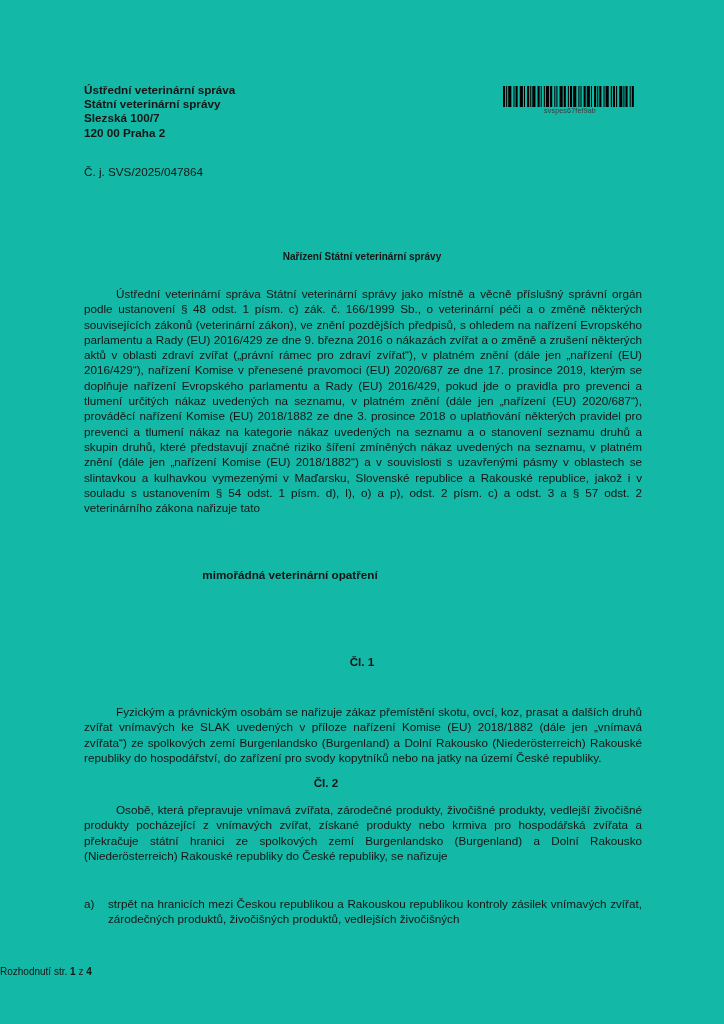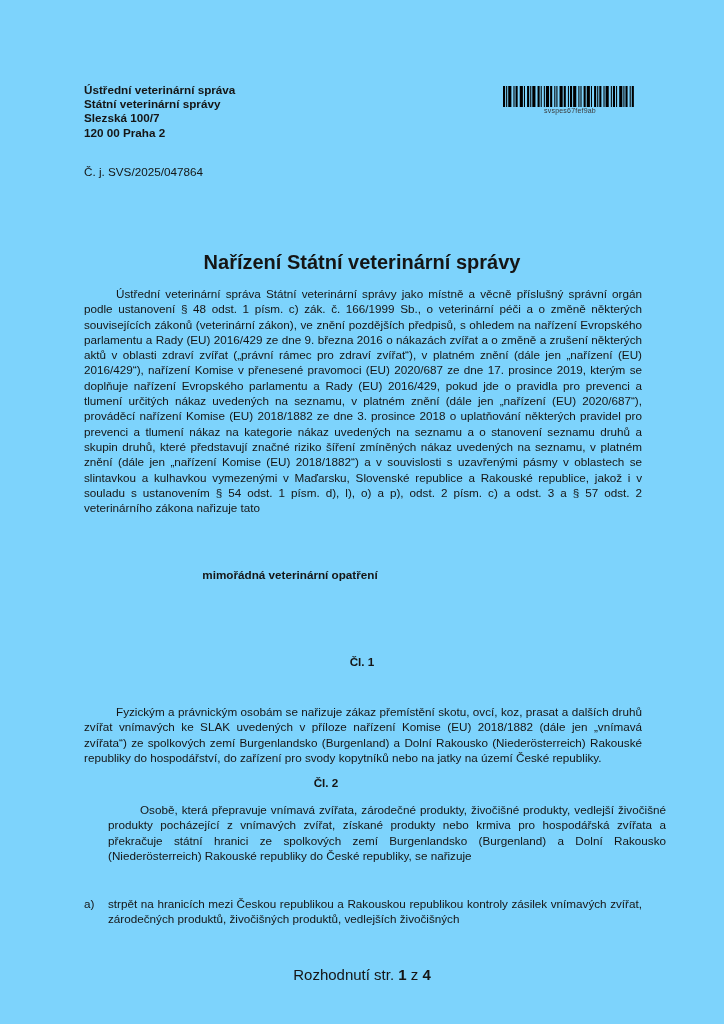--- a/index.html
+++ b/index.html
@@ -1,52 +1,52 @@
 <!DOCTYPE html>
 <html lang="cs"><head>
 <meta charset="utf-8">
 <style>
   html, body { margin: 0; padding: 0; background: #ffffff; }
   .page {
     position: relative;
     width: 724px;
     height: 1024px;
-    background: #7dd3fc;
+    background: #14b8a6;
     color: #151515;
     font-family: "Liberation Sans", "DejaVu Sans", sans-serif;
     font-size: 11.7px;
     overflow: hidden;
   }
   .abs { position: absolute; }
   .sender-block { left: 84px; top: 83px; font-weight: bold; line-height: 14.2px; }
   .ref-line { left: 84px; top: 165px; }
   .barcode-wrap { left: 503px; top: 86px; width: 134px; text-align: center; }
   .barcode-svg { display: block; width: 134px; height: 21px; }
   .barcode-label { font-size: 7px; color: #3a3a3a; line-height: 8px; letter-spacing: 0.2px; }
-  .doc-title { left: 0; top: 251px; width: 724px; text-align: center; font-weight: bold; font-size: 20px; }
+  .doc-title { left: 0; top: 251px; width: 724px; text-align: center; font-weight: bold; font-size: 10px; }
   .para {
     left: 84px; width: 558px;
     text-align: justify;
     line-height: 15.3px;
     text-indent: 32px;
   }
   .preamble { top: 286px; }
   .center-head { left: 0; top: 568px; width: 580px; text-align: center; font-weight: bold; }
   .protection-head {
     left: 78px; top: 602px; width: 568px;
     text-align: center; font-weight: bold; line-height: 15.3px;
   }
   .art1-number { left: 0; top: 655px; width: 724px; text-align: center; font-weight: bold; }
   .art1-body { top: 704px; }
   .art2-number { left: 0; top: 776px; width: 628px; text-align: center; font-weight: bold; padding-left: 12px; }
-  .art2-body { top: 802px; margin-left: 24px; }
+  .art2-body { top: 802px; }
   .list-item { left: 84px; top: 896px; width: 558px; display: flex; line-height: 15.3px; }
   .list-item .item-label { width: 24px; flex: 0 0 24px; }
   .list-item .item-text { flex: 1; text-align: justify; }
-  .footer-line { left: 0; top: 966px; width: 724px; text-align: center; font-size: 15px; }
+  .footer-line { left: 0; top: 966px; width: 724px; font-size: 10px; }
   .footer-line .pagenum { font-weight: bold; }
 </style>
 </head>
 <body>
 
 <div class="page">
 
   <div class="abs sender-block">
     <div>Ústřední veterinární správa</div>
     <div>Státní veterinární správy</div>

